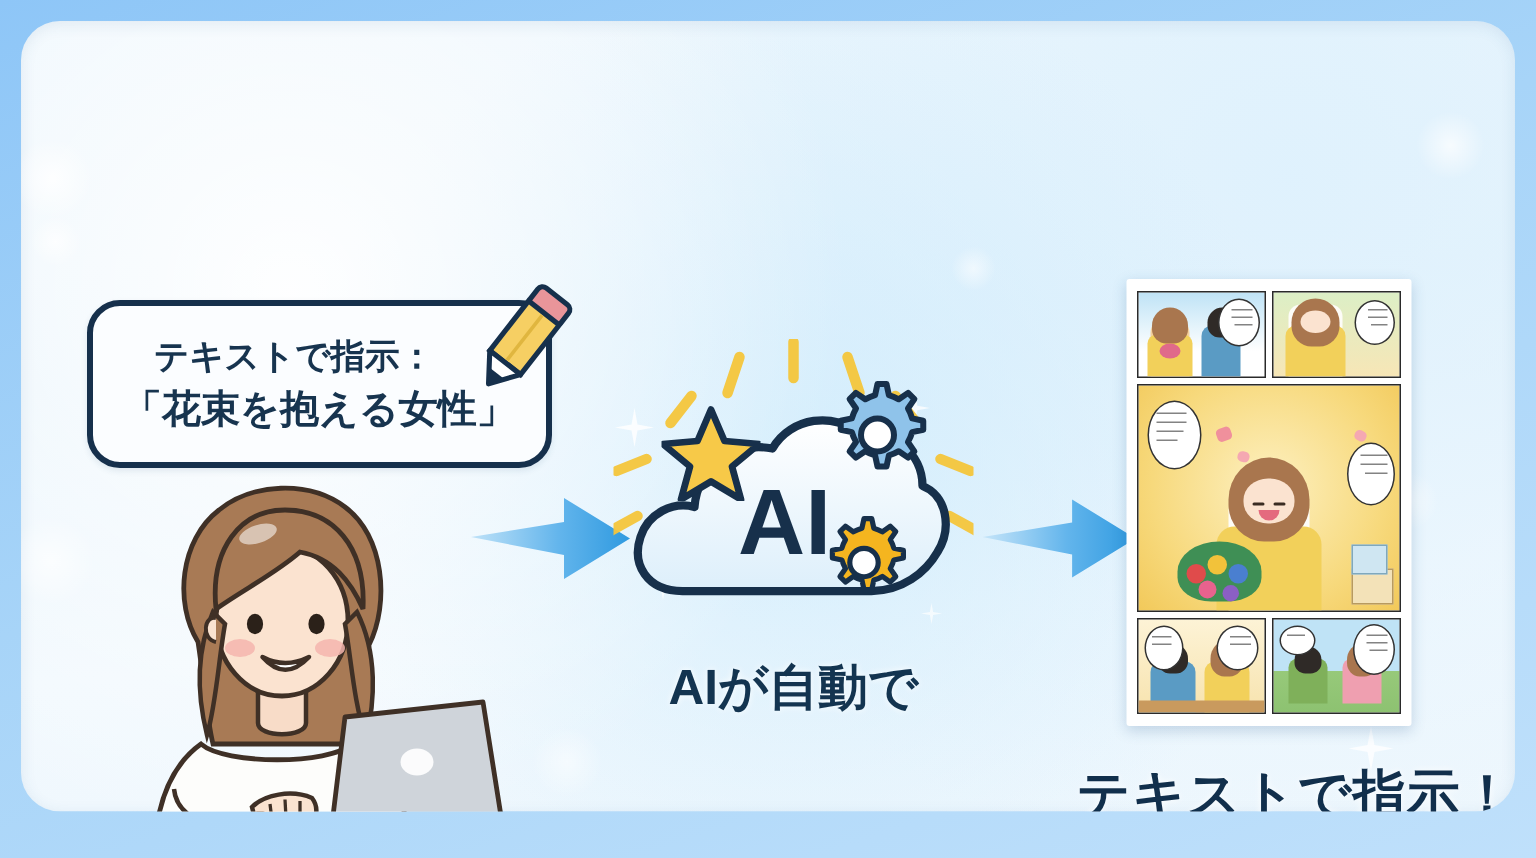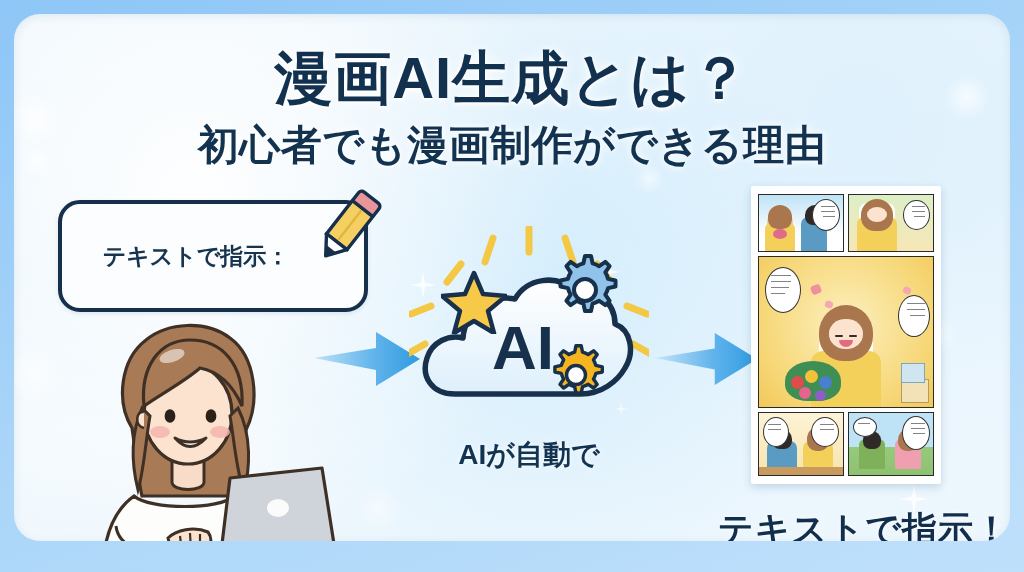--- a/index.html
+++ b/index.html
@@ -81,21 +81,21 @@
   .arrow{position:absolute;}
 
   
   .cloud-block{position:absolute;left:395px;top:212px;width:240px;height:200px;}
   .rays{position:absolute;left:0;top:0;width:240px;height:200px;}
   .cloud-svg{position:absolute;left:10px;top:28px;width:220px;height:165px;}
 
   
   .cap-center{
     position:absolute;left:380px;top:424px;width:270px;
-    text-align:center;color:#133450;font-weight:700;font-size:28px;line-height:1.22;
+    text-align:center;color:#133450;font-weight:700;font-size:33px;line-height:1.22;
     text-shadow:0 0 5px rgba(255,255,255,.9);
   }
   .cap-right{
     position:absolute;left:700px;top:492px;width:300px;
     text-align:center;color:#112f4c;font-weight:700;font-size:35px;letter-spacing:1px;
     text-shadow:0 0 5px rgba(255,255,255,.9);
     white-space:nowrap;
   }
 
   
@@ -143,27 +143,26 @@
     <svg class="spark" style="left:420px;top:370px;" width="16" height="16" viewBox="0 0 26 26">
       <path d="M13 0 L15 11 L26 13 L15 15 L13 26 L11 15 L0 13 L11 11 Z" fill="#ffffff" opacity=".85"></path>
     </svg>
     <svg class="spark" style="left:600px;top:388px;" width="14" height="14" viewBox="0 0 26 26">
       <path d="M13 0 L15 11 L26 13 L15 15 L13 26 L11 15 L0 13 L11 11 Z" fill="#ffffff" opacity=".8"></path>
     </svg>
     <svg class="spark" style="left:885px;top:470px;" width="30" height="30" viewBox="0 0 26 26">
       <path d="M13 0 L15 11 L26 13 L15 15 L13 26 L11 15 L0 13 L11 11 Z" fill="#ffffff" opacity=".9"></path>
     </svg>
 
-    <div class="title">漫画AI生成とは？</div>
-    <div class="subtitle">初心者でも漫画制作ができる理由</div>
 
     <div class="bubble-wrap">
       <div class="bubble"></div>
       <div class="bubble-text">
         <div class="bubble-l1">テキストで指示：</div>
+        <div class="bubble-l2">「花束を抱える女性」</div>
       </div>
 
       <svg class="bubble-tail" width="74" height="54" viewBox="0 0 74 54" style="left:188px;top:100px;">
         <path d="M4 2 L70 2 L16 50 Z" fill="#fbfdff" stroke="#16304c" stroke-width="4" stroke-linejoin="round"></path>
         <rect x="2" y="-6" width="70" height="12" fill="#fbfdff"></rect>
       </svg>
 
       <svg class="pencil" viewBox="0 0 94 88">
         <g transform="rotate(38 47 44)">
           <rect x="30" y="6" width="26" height="16" rx="4" fill="#e9959a" stroke="#16304c" stroke-width="3.4"></rect>

